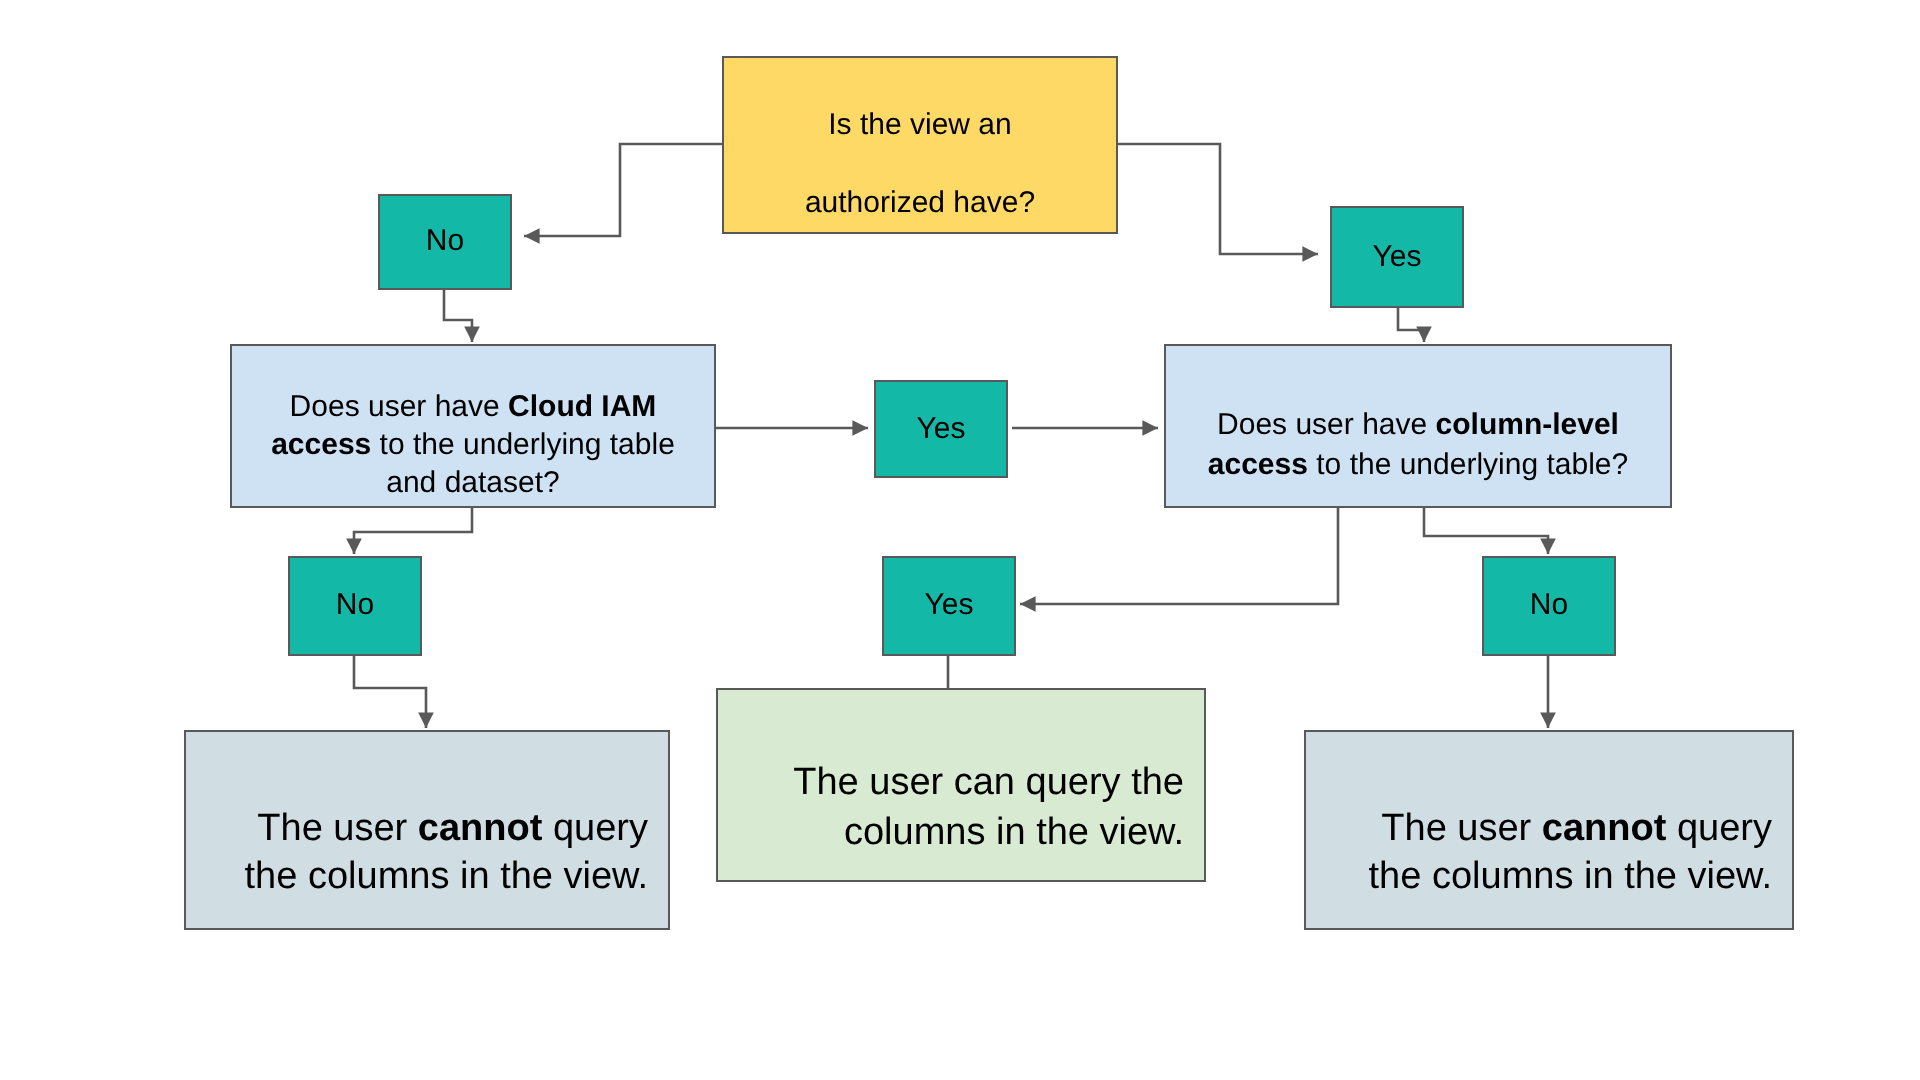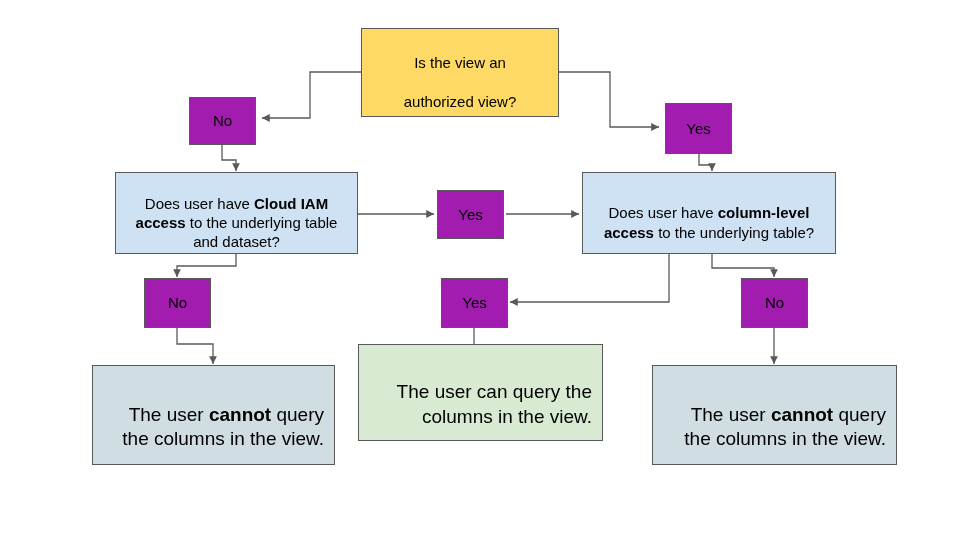--- a/index.html
+++ b/index.html
@@ -45,21 +45,21 @@
     background: #cfe2f3;
     font-size: 15px;
     padding: 0 8px;
   }
   .start {
     background: #ffd966;
     font-size: 15px;
     padding: 0 8px;
   }
   .label-box {
-    background: #a21caf;
+    background: #14b8a6;
     font-size: 15px;
     justify-content: center;
   }
   .terminal {
     font-size: 19px;
     padding: 0 10px;
     text-align: right;
   }
   .terminal-deny {
     background: #d0dee3;
@@ -110,21 +110,21 @@
 
       <path d="M 474,328 L 474,364"></path>
 
       <path d="M 774,328 L 774,364"></path>
     </g>
   </svg>
 
   <div class="node start" style="left:361px; top:28px; width:198px; height:89px;">
     <span class="txt">
       <span>Is the view an</span><br>
-      <span>authorized view?</span>
+      <span>authorized have?</span>
     </span>
   </div>
 
   <div class="node label-box" style="left:189px; top:97px; width:67px; height:48px;">
     <span>No</span>
   </div>
 
   <div class="node label-box" style="left:665px; top:103px; width:67px; height:51px;">
     <span>Yes</span>
   </div>

